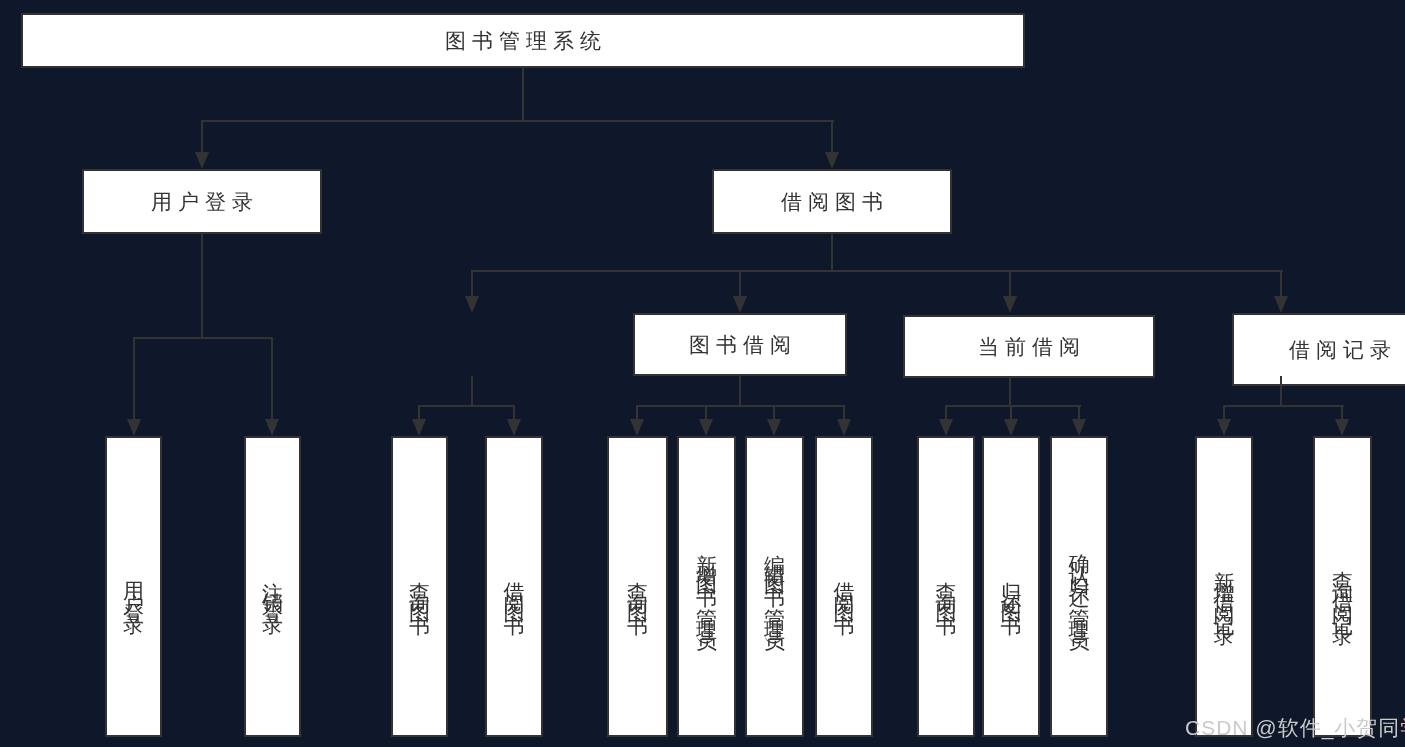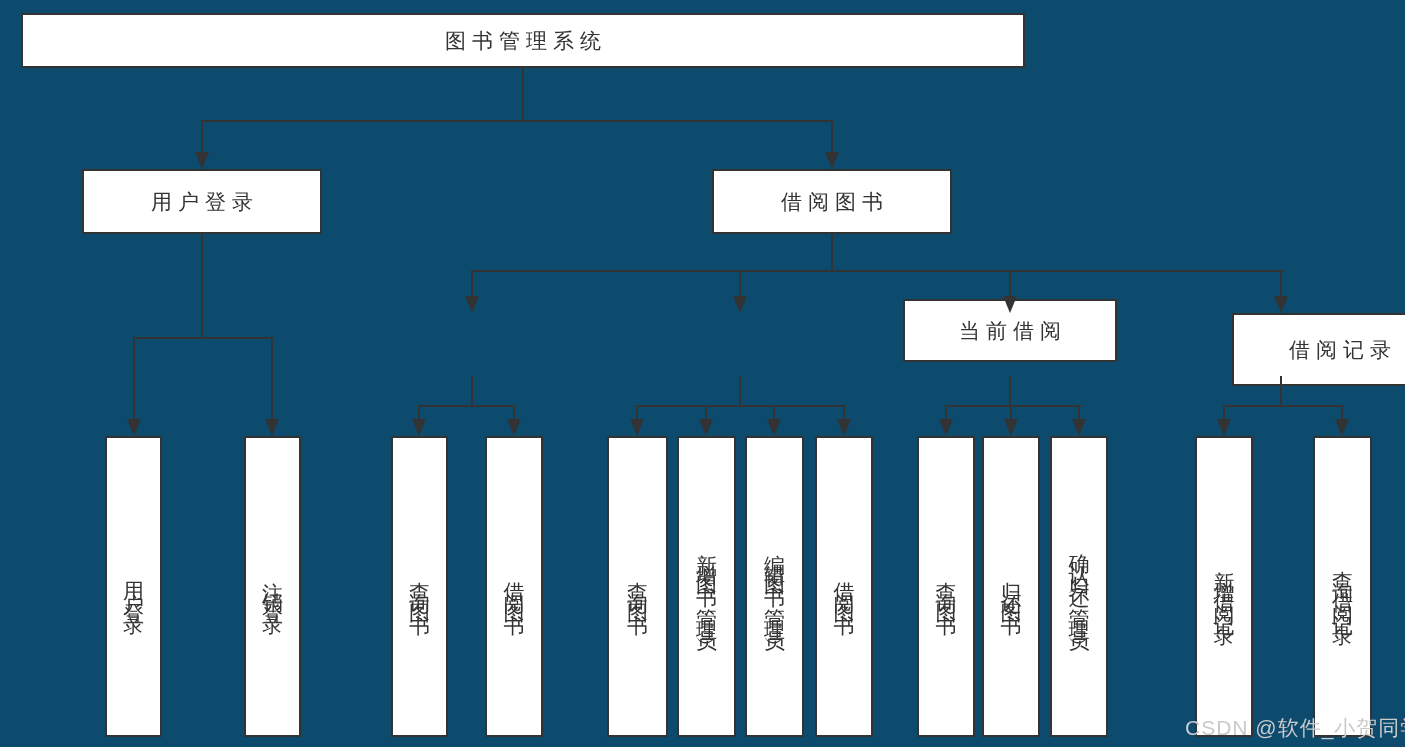--- a/index.html
+++ b/index.html
@@ -1,19 +1,19 @@
 <!DOCTYPE html>
 <html><head>
 <meta charset="utf-8">
 <style>
   html,body{margin:0;padding:0;background:#ffffff;}
   #canvas{
     position:relative;
     width:1405px;height:747px;
-    background:#0c4a6e;
+    background:#0f172a;
     font-family:"Liberation Sans","DejaVu Sans",sans-serif;
     color:#333333;
     overflow:hidden;
   }
   .node{
     position:absolute;
     box-sizing:border-box;
     border:2px solid #333333;
     background:#ffffff;
     display:flex;
@@ -63,21 +63,24 @@
     <span>图书管理系统</span>
   </div>
 
   <div class="node h" style="left:82px;top:169px;width:240px;height:65px">
     <span>用户登录</span>
   </div>
   <div class="node h" style="left:712px;top:169px;width:240px;height:65px">
     <span>借阅图书</span>
   </div>
 
-  <div class="node h" style="left:903px;top:299px;width:214px;height:63px">
+  <div class="node h" style="left:633px;top:313px;width:214px;height:63px">
+    <span>图书借阅</span>
+  </div>
+  <div class="node h" style="left:903px;top:315px;width:252px;height:63px">
     <span>当前借阅</span>
   </div>
   <div class="node h" style="left:1232px;top:313px;width:216px;height:73px">
     <span>借阅记录</span>
   </div>
 
   <div class="node v" style="left:105px;top:436px;width:57px;height:301px">
     <span>用户登录</span>
   </div>
   <div class="node v" style="left:244px;top:436px;width:57px;height:301px">

